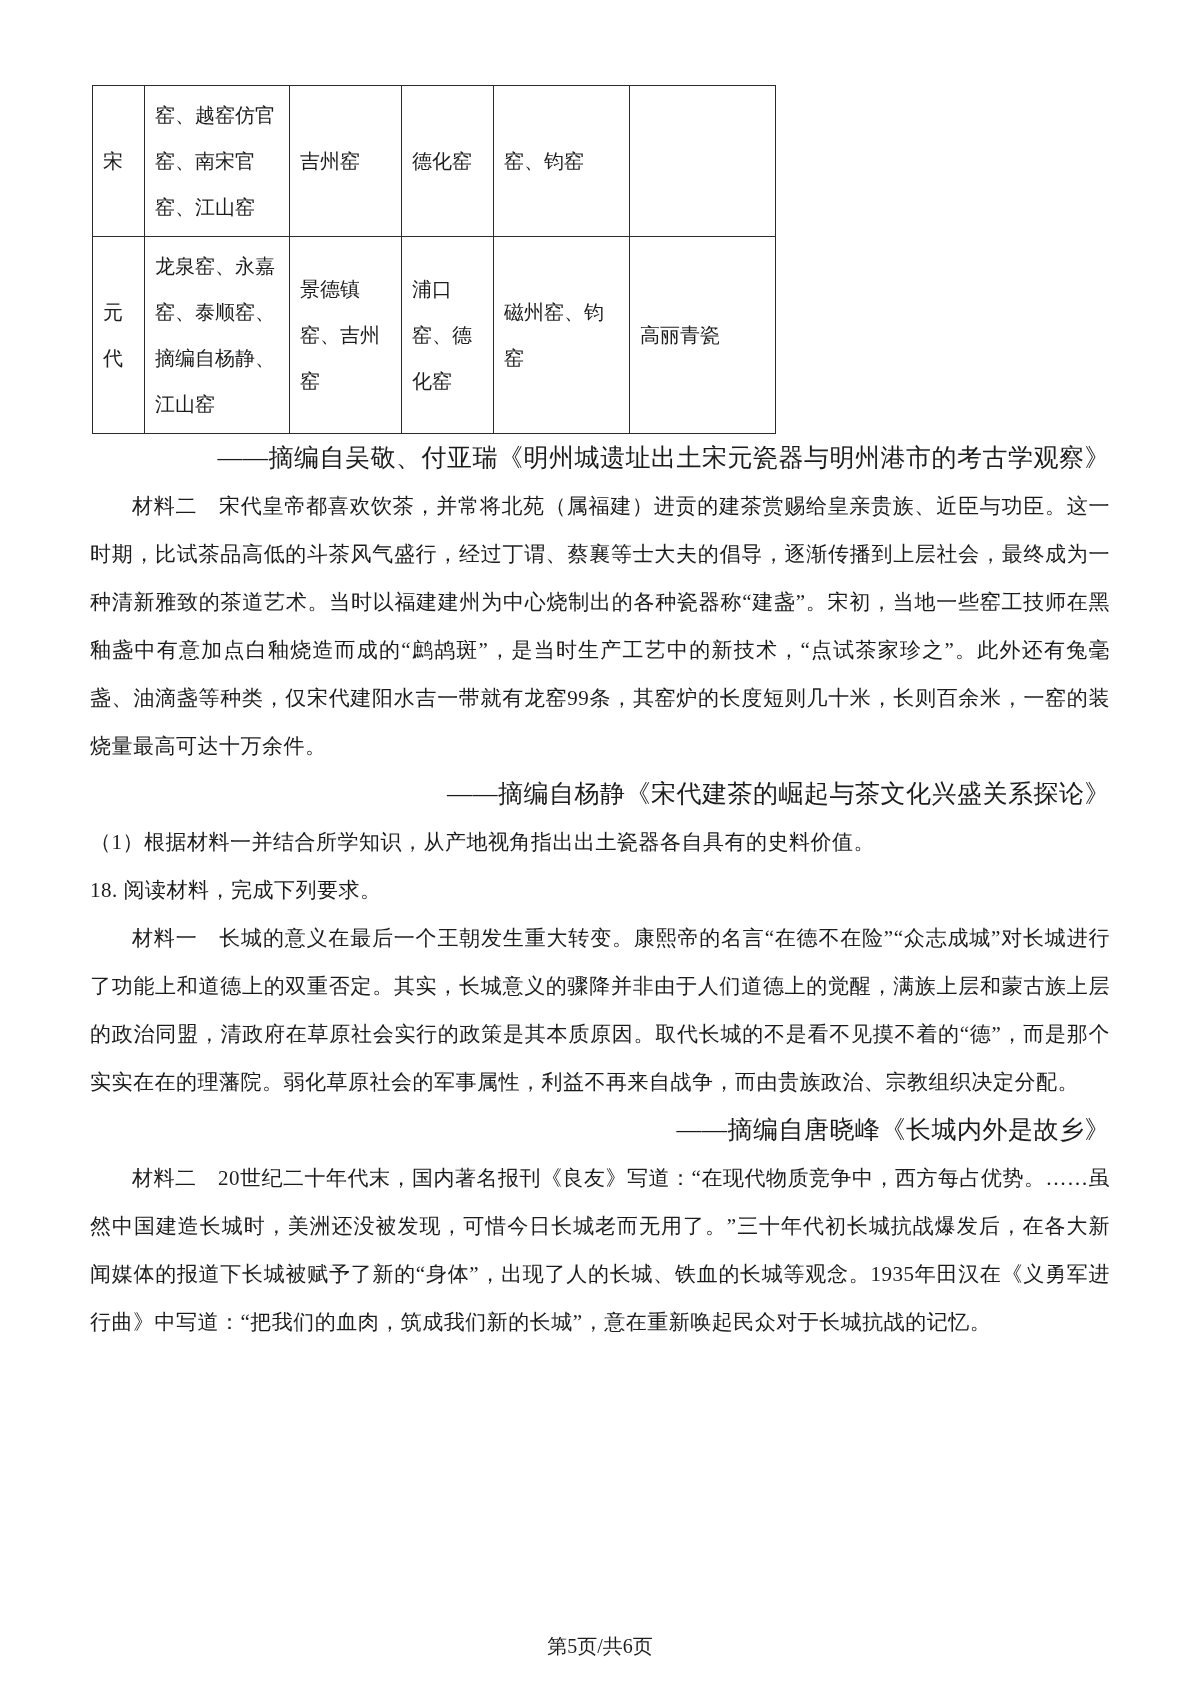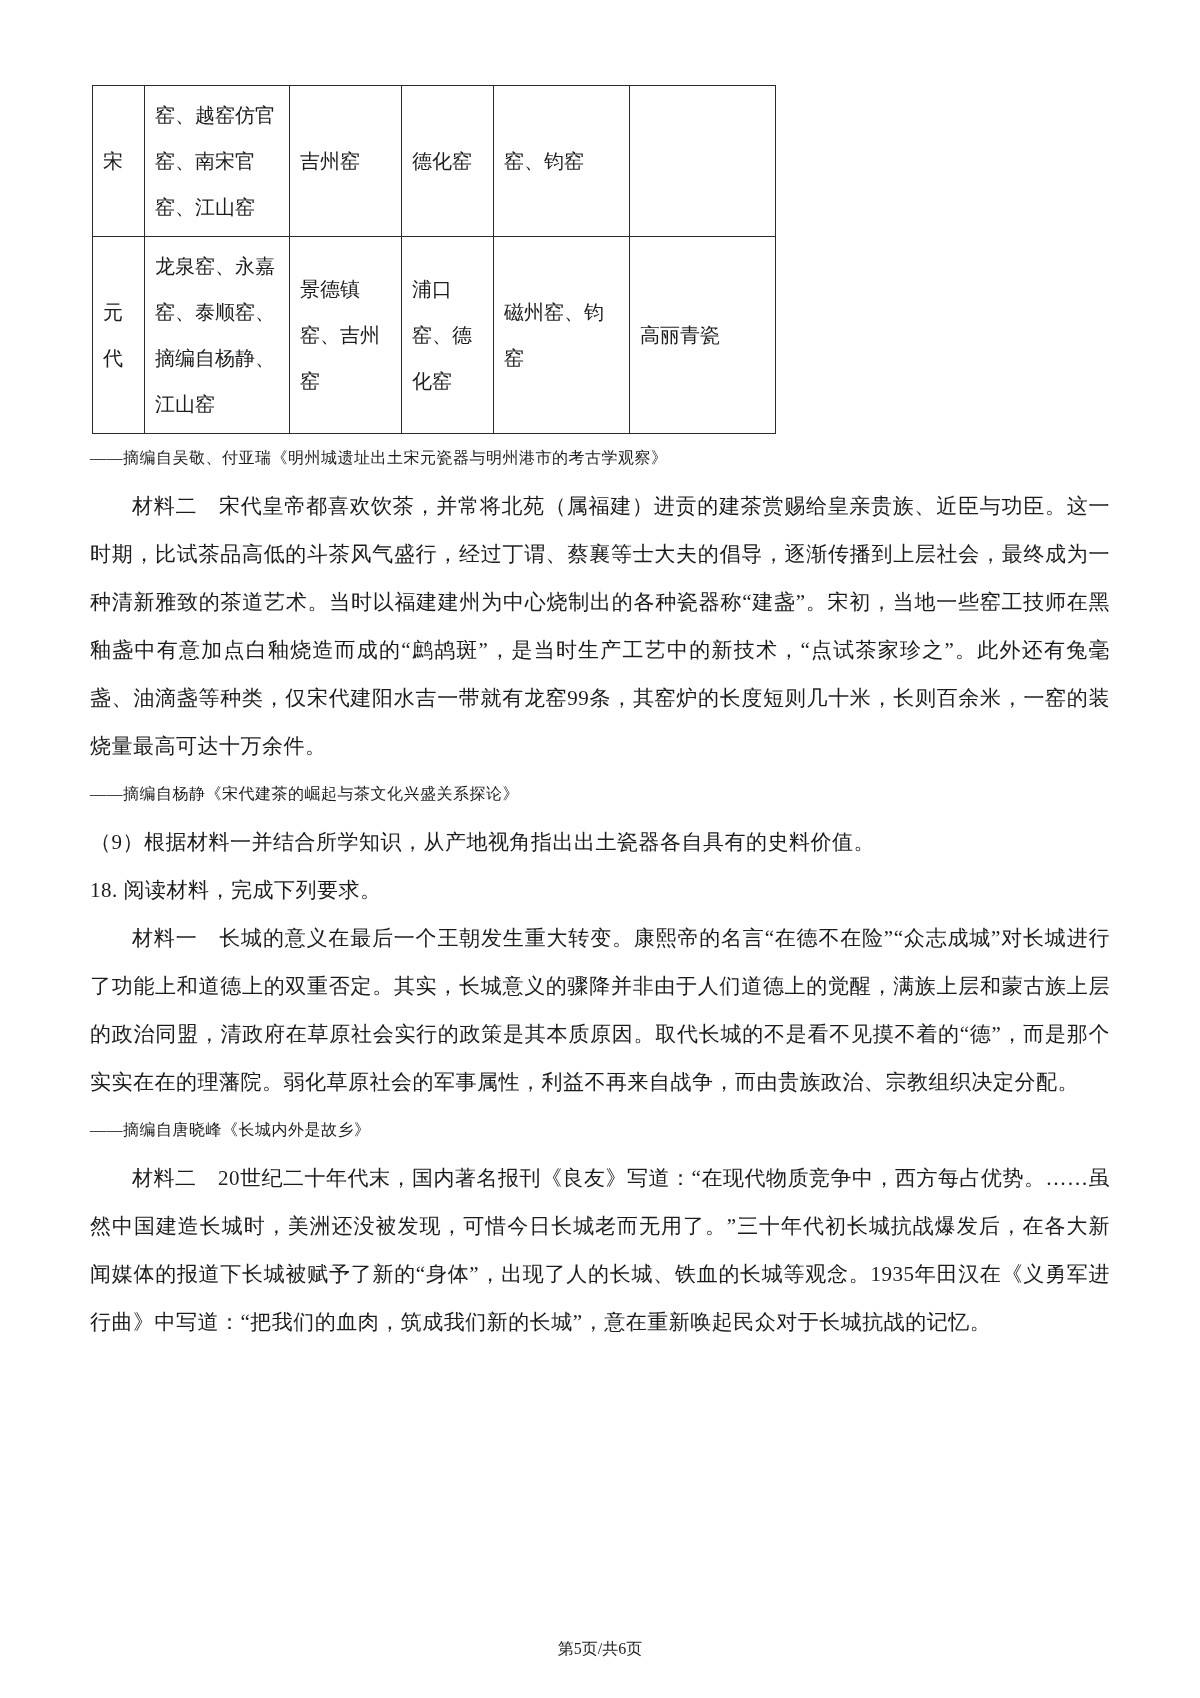--- a/index.html
+++ b/index.html
@@ -36,32 +36,32 @@
     line-height: 48px;
     text-align: justify;
     letter-spacing: 0.5px;
   }
   .indent { text-indent: 2em; }
   .note {
     margin-top: 16px;
     text-indent: 2.3em;
   }
   .source {
-    font-size: 16px;
+    font-size: 25px;
     line-height: 48px;
-    text-align: left;
+    text-align: right;
     letter-spacing: 0.5px;
   }
   .footer {
     position: absolute;
     bottom: 38px;
     left: 0;
     width: 100%;
     text-align: center;
-    font-size: 16px;
+    font-size: 20px;
     color: #1c1c1c;
   }
 </style>
 </head>
 <body>
 
 <div class="page">
 
   <table class="kiln-table">
     <colgroup>
@@ -92,21 +92,21 @@
     </tbody>
   </table>
 
 
   <p class="source">——摘编自吴敬、付亚瑞《明州城遗址出土宋元瓷器与明州港市的考古学观察》</p>
 
   <p class="para indent">材料二　宋代皇帝都喜欢饮茶，并常将北苑（属福建）进贡的建茶赏赐给皇亲贵族、近臣与功臣。这一时期，比试茶品高低的斗茶风气盛行，经过丁谓、蔡襄等士大夫的倡导，逐渐传播到上层社会，最终成为一种清新雅致的茶道艺术。当时以福建建州为中心烧制出的各种瓷器称“建盏”。宋初，当地一些窑工技师在黑釉盏中有意加点白釉烧造而成的“鹧鸪斑”，是当时生产工艺中的新技术，“点试茶家珍之”。此外还有兔毫盏、油滴盏等种类，仅宋代建阳水吉一带就有龙窑99条，其窑炉的长度短则几十米，长则百余米，一窑的装烧量最高可达十万余件。</p>
 
   <p class="source">——摘编自杨静《宋代建茶的崛起与茶文化兴盛关系探论》</p>
 
-  <p class="para">（9）根据材料一并结合所学知识，从产地视角指出出土瓷器各自具有的史料价值。</p>
+  <p class="para">（1）根据材料一并结合所学知识，从产地视角指出出土瓷器各自具有的史料价值。</p>
 
 
   <p class="para">18. 阅读材料，完成下列要求。</p>
 
   <p class="para indent">材料一　长城的意义在最后一个王朝发生重大转变。康熙帝的名言“在德不在险”“众志成城”对长城进行了功能上和道德上的双重否定。其实，长城意义的骤降并非由于人们道德上的觉醒，满族上层和蒙古族上层的政治同盟，清政府在草原社会实行的政策是其本质原因。取代长城的不是看不见摸不着的“德”，而是那个实实在在的理藩院。弱化草原社会的军事属性，利益不再来自战争，而由贵族政治、宗教组织决定分配。</p>
 
   <p class="source">——摘编自唐晓峰《长城内外是故乡》</p>
 
   <p class="para indent">材料二　20世纪二十年代末，国内著名报刊《良友》写道：“在现代物质竞争中，西方每占优势。……虽然中国建造长城时，美洲还没被发现，可惜今日长城老而无用了。”三十年代初长城抗战爆发后，在各大新闻媒体的报道下长城被赋予了新的“身体”，出现了人的长城、铁血的长城等观念。1935年田汉在《义勇军进行曲》中写道：“把我们的血肉，筑成我们新的长城”，意在重新唤起民众对于长城抗战的记忆。</p>
 

